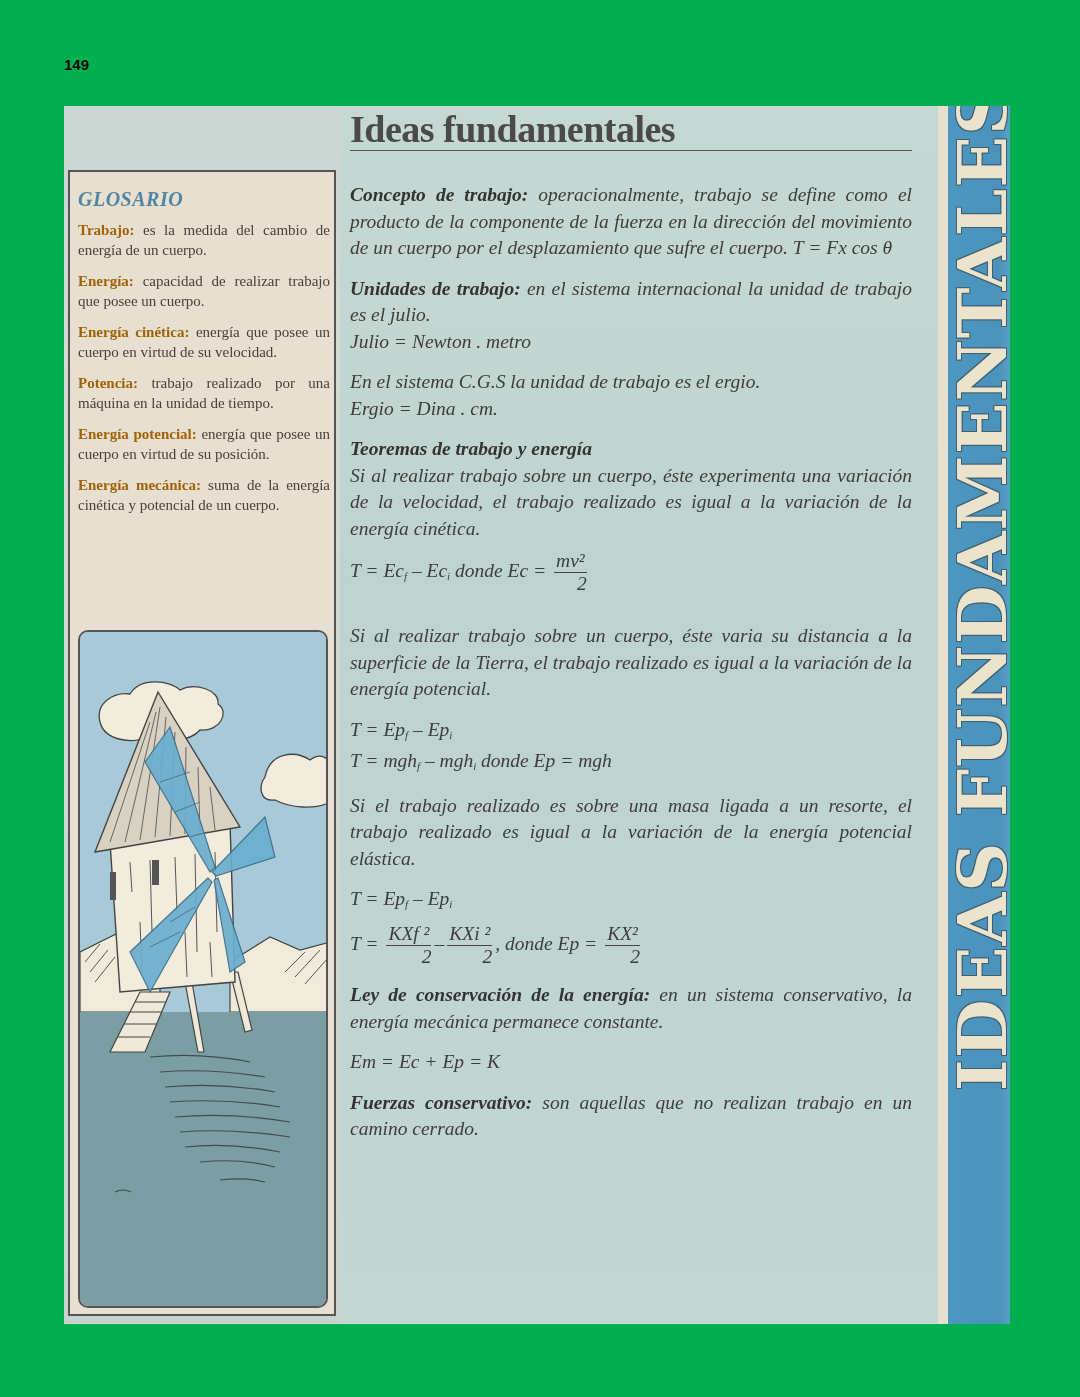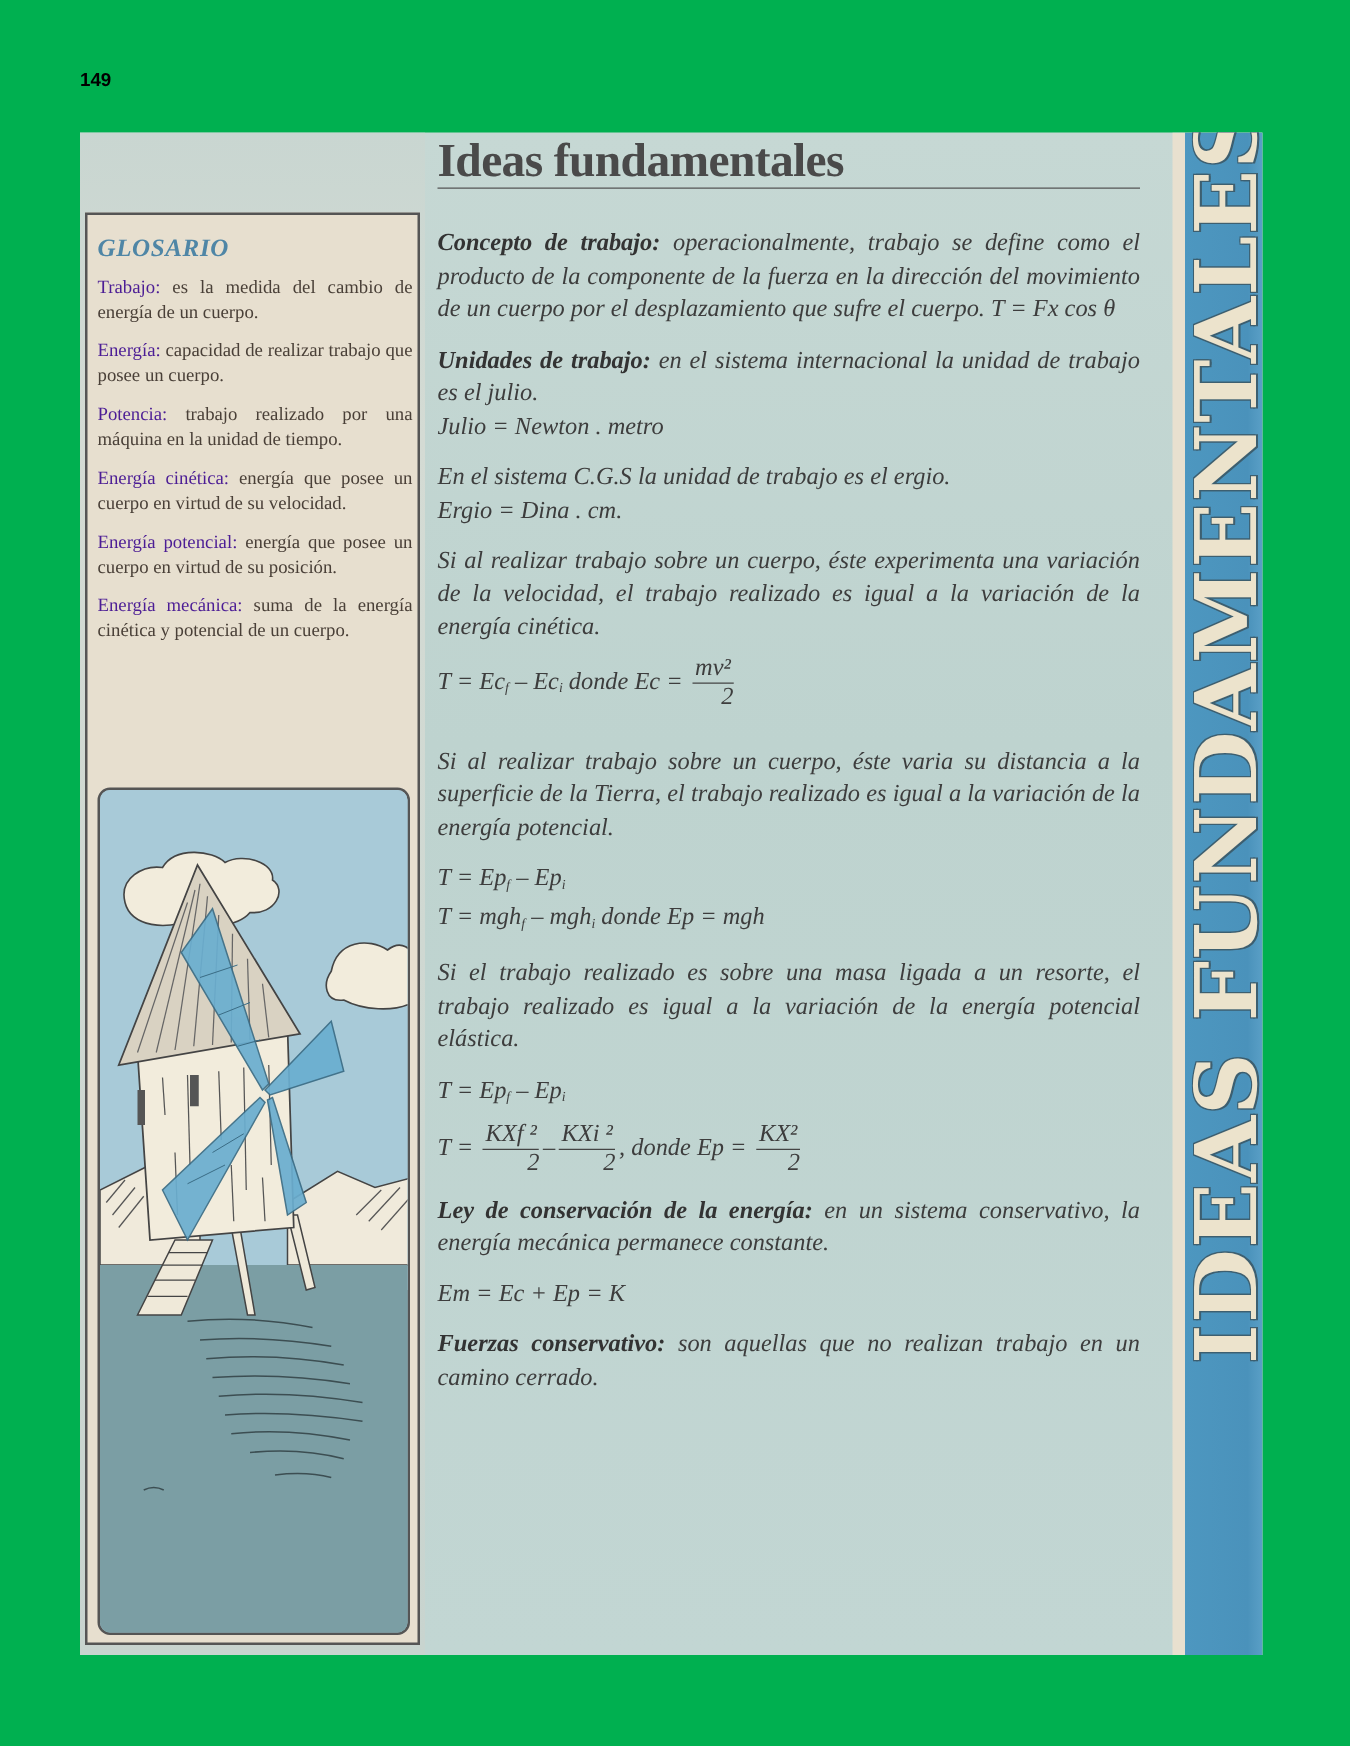--- a/index.html
+++ b/index.html
@@ -35,21 +35,21 @@
     .glossary-title {
       position: absolute; left: 8px; top: 16px;
       font-size: 20px; font-weight: bold; font-style: italic;
       color: #4f86a6; letter-spacing: 0.5px;
     }
     .glossary-list {
       position: absolute; left: 8px; top: 48px; width: 252px;
       font-size: 15px; line-height: 20px; color: #4a4038;
     }
     .glossary-item { margin-bottom: 11px; text-align: justify; }
-    .glossary-term { font-weight: normal; color: #4c1d95; }
+    .glossary-term { font-weight: bold; color: #a16207; }
 
     .illustration {
       position: absolute; left: 8px; top: 458px; width: 250px; height: 678px;
       border: 2px solid #555; border-radius: 10px; overflow: hidden;
       background: #a9c9d6;
     }
     .illustration svg { display: block; }
 
     
     .main-col {
@@ -98,22 +98,22 @@
 <div class="page-number">149</div>
 
 <div class="page">
 
   <div class="left-col">
     <div class="glossary-box">
       <div class="glossary-title">GLOSARIO</div>
       <div class="glossary-list">
         <p class="glossary-item"><span class="glossary-term">Trabajo:</span><span> es la medida del cambio de energía de un cuerpo.</span></p>
         <p class="glossary-item"><span class="glossary-term">Energía:</span><span> capacidad de realizar trabajo que posee un cuerpo.</span></p>
+        <p class="glossary-item"><span class="glossary-term">Energía cinética:</span><span> energía que posee un cuerpo en virtud de su velocidad.</span></p>
         <p class="glossary-item"><span class="glossary-term">Potencia:</span><span> trabajo realizado por una máquina en la unidad de tiempo.</span></p>
-        <p class="glossary-item"><span class="glossary-term">Energía cinética:</span><span> energía que posee un cuerpo en virtud de su velocidad.</span></p>
         <p class="glossary-item"><span class="glossary-term">Energía potencial:</span><span> energía que posee un cuerpo en virtud de su posición.</span></p>
         <p class="glossary-item"><span class="glossary-term">Energía mecánica:</span><span> suma de la energía cinética y potencial de un cuerpo.</span></p>
       </div>
 
       <div class="illustration">
         <svg width="250" height="678" viewBox="0 0 250 678">
 
           <rect x="0" y="0" width="250" height="400" fill="#a8cad8"></rect>
 
           <path d="M20,90 C15,70 35,60 50,62 C60,45 90,48 100,58 C115,50 140,58 138,72 C150,80 140,100 120,98 C110,110 80,112 70,104 C55,112 25,110 20,90 Z" fill="#f2ecdc" stroke="#444" stroke-width="1.3"></path>
@@ -214,20 +214,21 @@
         <p>Julio = Newton . metro</p>
       </div>
 
       <div class="para">
         <p>En el sistema C.G.S la unidad de trabajo es el ergio.</p>
         <p>Ergio = Dina . cm.</p>
       </div>
 
 
       <div class="para" style="margin-bottom:8px;">
+        <p class="bold">Teoremas de trabajo y energía</p>
         <p style="text-align:justify;">Si al realizar trabajo sobre un cuerpo, éste experimenta una variación de la velocidad, el trabajo realizado es igual a la variación de la energía cinética.</p>
       </div>
 
       <div class="formula" style="margin-bottom:28px;">
         <span>T = Ec</span><sub>f</sub><span> – Ec</span><sub>i</sub><span> donde Ec = </span><span class="frac"><span class="num">mv²</span><span class="den">2</span></span>
       </div>
 
       <p class="para">Si al realizar trabajo sobre un cuerpo, éste varia su distancia a la superficie de la Tierra, el trabajo realizado es igual a la variación de la energía potencial.</p>
 
       <div class="formula">

